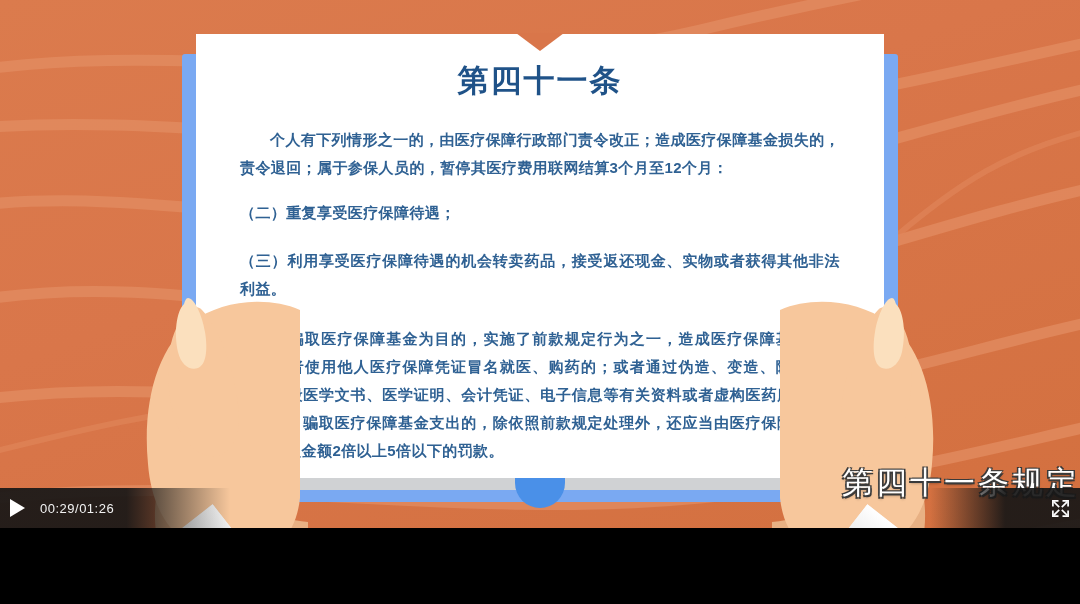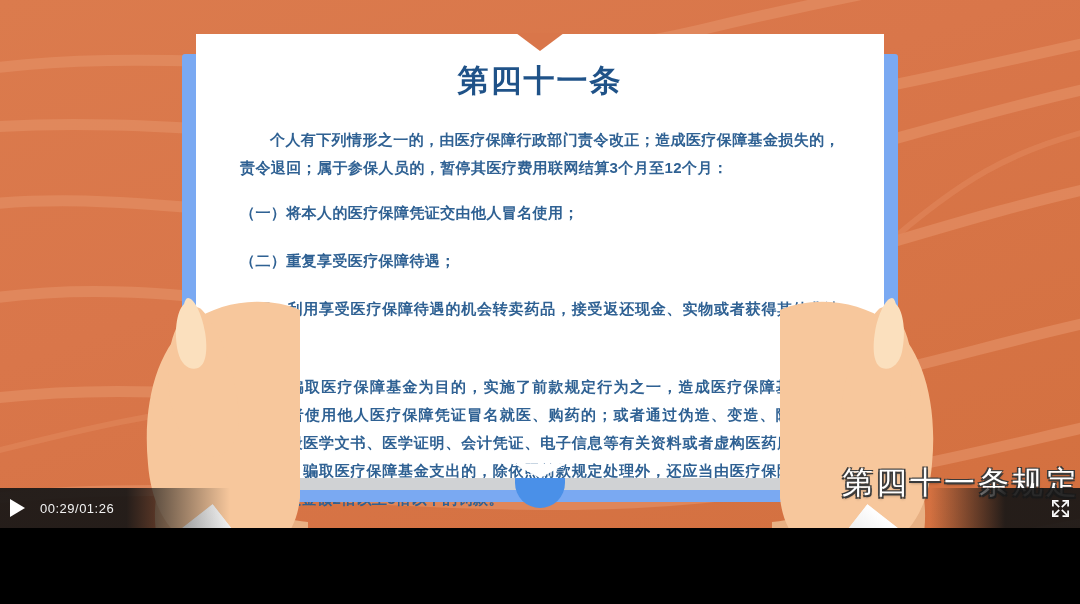--- a/index.html
+++ b/index.html
@@ -242,21 +242,20 @@
     <div class="book-edge right"></div>
 
     <div class="page">
       <div class="page-notch-top"></div>
 
       <div class="page-inner">
         <div class="doc-title">第四十一条</div>
 
         <p class="doc-para indent">个人有下列情形之一的，由医疗保障行政部门责令改正；造成医疗保障基金损失的，责令退回；属于参保人员的，暂停其医疗费用联网结算3个月至12个月：</p>
 
-        <p class="doc-para item">（一）将本人的医疗保障凭证交由他人冒名使用；</p>
 
         <p class="doc-para item">（二）重复享受医疗保障待遇；</p>
 
         <p class="doc-para item">（三）利用享受医疗保障待遇的机会转卖药品，接受返还现金、实物或者获得其他非法利益。</p>
 
         <p class="doc-para tail">个人以骗取医疗保障基金为目的，实施了前款规定行为之一，造成医疗保障基金损失的；或者使用他人医疗保障凭证冒名就医、购药的；或者通过伪造、变造、隐匿、涂改、销毁医学文书、医学证明、会计凭证、电子信息等有关资料或者虚构医药服务项目等方式，骗取医疗保障基金支出的，除依照前款规定处理外，还应当由医疗保障行政部门处骗取金额2倍以上5倍以下的罚款。</p>
       </div>
     </div>
 
     <div class="page-notch-dip"></div>

